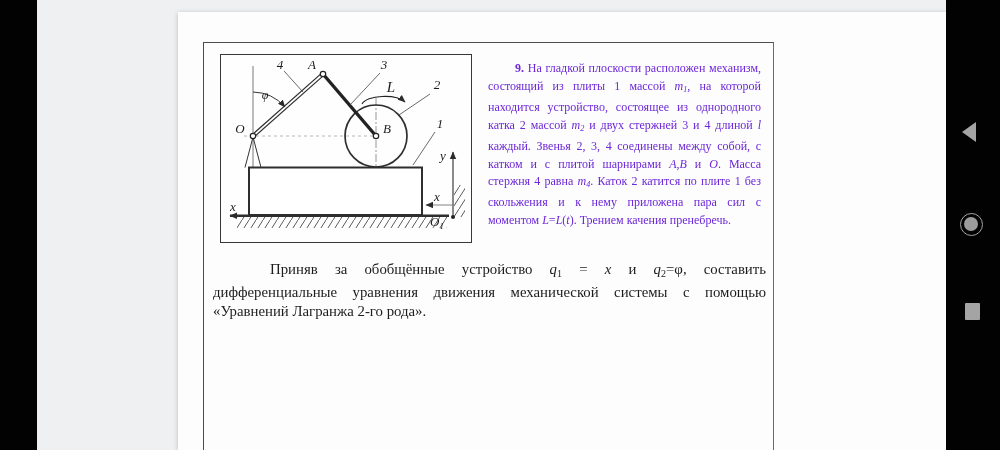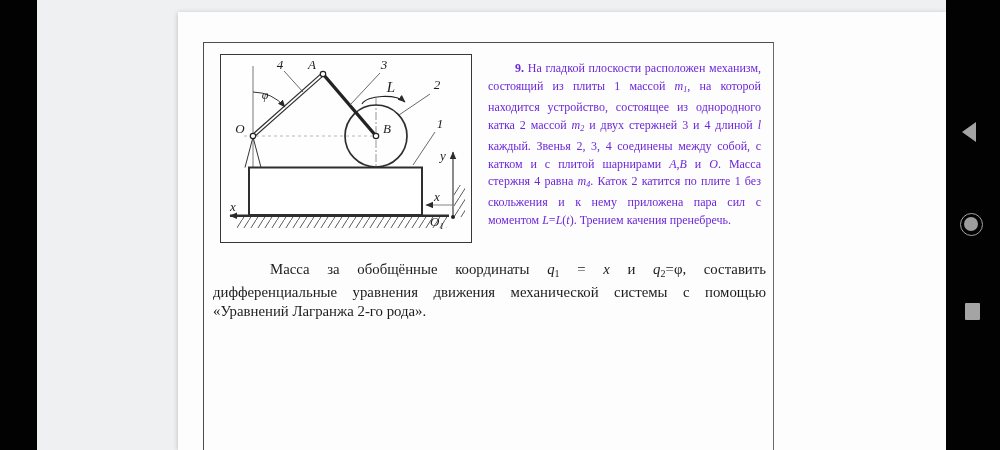--- a/index.html
+++ b/index.html
@@ -100,21 +100,21 @@
         <text x="163" y="14" font-size="13" text-anchor="middle">3</text>
         <text x="216" y="34" font-size="13" text-anchor="middle">2</text>
         <text x="219" y="73" font-size="13" text-anchor="middle">1</text>
         <text x="19" y="78" font-size="13" text-anchor="middle">O</text>
         <text x="166" y="78" font-size="13" text-anchor="middle">B</text>
       </svg>
     </div>
 
     <div class="statement"><span class="b">9.</span><span> На гладкой плоскости расположен механизм, состоящий из плиты 1 массой </span><span class="i">m</span><span class="i sub">1</span><span>, на которой находится устройство, состоящее из однородного катка 2 массой </span><span class="i">m</span><span class="i sub">2</span><span> и двух стержней 3 и 4 длиной </span><span class="i">l</span><span> каждый. Звенья 2, 3, 4 соединены между собой, с катком и с плитой шарнирами </span><span class="i">A</span><span>,</span><span class="i">B</span><span> и </span><span class="i">O</span><span>. Масса стержня 4 равна </span><span class="i">m</span><span class="i sub">4</span><span>. Каток 2 катится по плите 1 без скольжения и к нему приложена пара сил с моментом </span><span class="i">L</span><span>=</span><span class="i">L</span><span>(</span><span class="i">t</span><span>). Трением качения пренебречь.</span></div>
 
-    <div class="task"><span>Масса за обобщённые координаты </span><span class="i">q</span><span class="sub">1</span><span> = </span><span class="i">x</span><span> и </span><span class="i">q</span><span class="sub">2</span><span>=φ, составить дифференциальные уравнения движения механической системы с помощью «Уравнений Лагранжа 2-го рода».</span></div>
+    <div class="task"><span>Приняв за обобщённые устройство </span><span class="i">q</span><span class="sub">1</span><span> = </span><span class="i">x</span><span> и </span><span class="i">q</span><span class="sub">2</span><span>=φ, составить дифференциальные уравнения движения механической системы с помощью «Уравнений Лагранжа 2-го рода».</span></div>
 
   </div>
 
   <div class="sysbar left"></div>
 
   <div class="sysbar right">
     <div class="nav-btn" style="top:122px;" aria-label="back">
       <div class="tri"></div>
     </div>
     <div class="nav-btn" style="top:213px;" aria-label="home">

